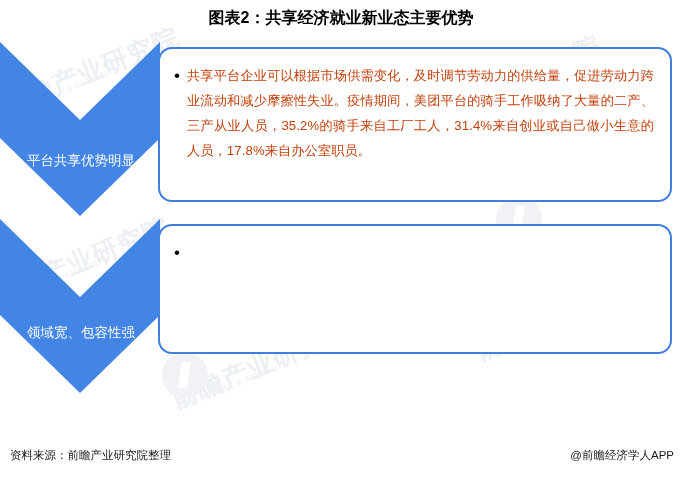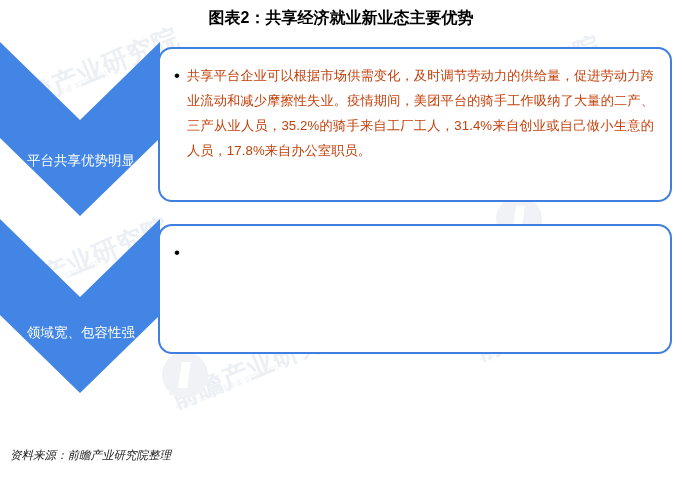--- a/index.html
+++ b/index.html
@@ -130,21 +130,20 @@
     top: 441px;
     width: 682px;
     height: 37px;
     z-index: 5;
   }
   #footer-source {
     position: absolute;
     left: 10px; top: 7px;
     font-size: 11.5px;
     color: #1a1a1a;
-    font-style: italic;
   }
   #footer-brand {
     position: absolute;
     right: 8px; top: 7px;
     font-size: 11.5px;
     color: #1a1a1a;
   }
 </style>
 </head>
 <body>
@@ -196,13 +195,14 @@
 <div class="chevron-label" style="top:303px;">领域宽、包容性强</div>
 
 <div class="content-box" style="top:224px; height:130px;">
   <div class="bullet-row">
     <span class="bullet-dot">•</span>
   </div>
 </div>
 
 <div id="footer">
   <div id="footer-source">资料来源：前瞻产业研究院整理</div>
+  <div id="footer-brand">@前瞻经济学人APP</div>
 </div>
 
 </body></html>

